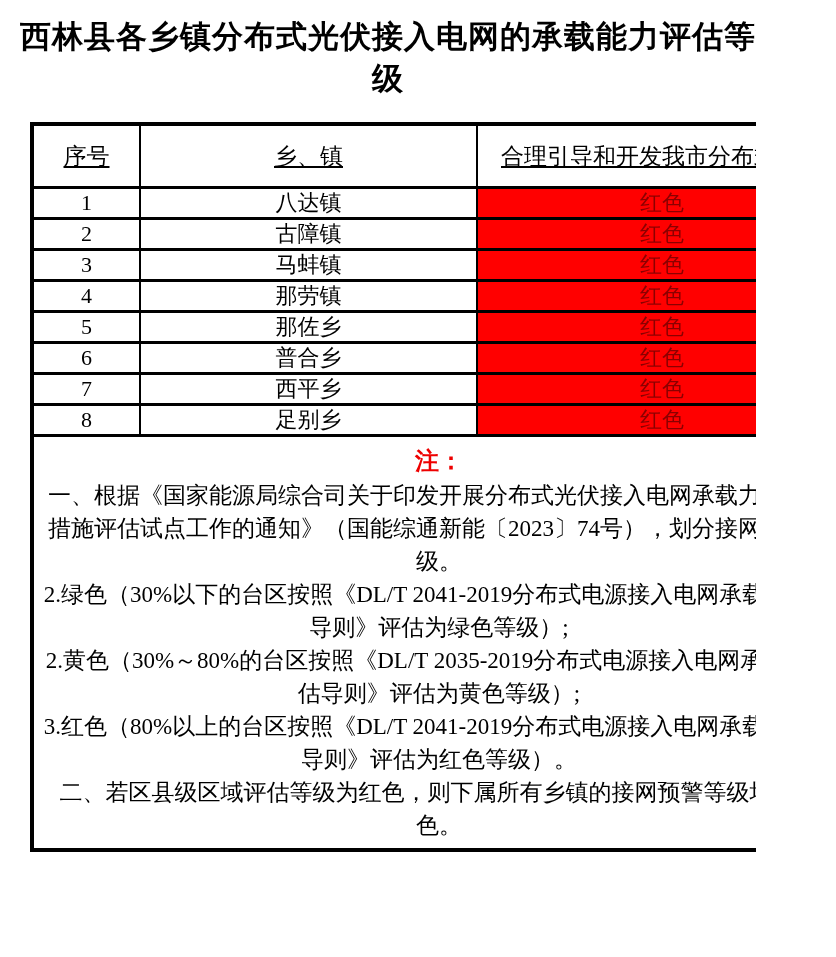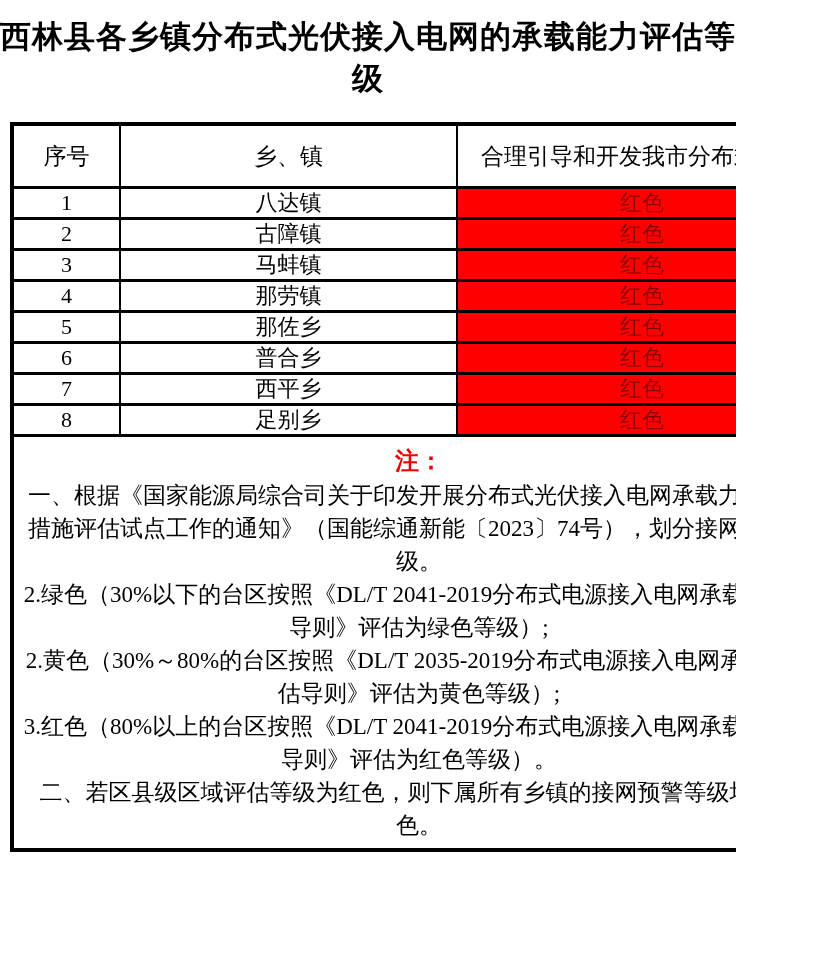--- a/index.html
+++ b/index.html
@@ -8,20 +8,21 @@
     background: #ffffff;
   }
   .page {
     position: relative;
     width: 736px;
     height: 957px;
     background: #ffffff;
     font-family: "Liberation Serif", "DejaVu Serif", serif;
     color: #000000;
     overflow: hidden;
+    margin-left: 20px;
   }
   .doc-title {
     margin: 0;
     padding-top: 16px;
     text-align: center;
     font-size: 31px;
     font-weight: bold;
     letter-spacing: 1px;
   }
   .intro {
@@ -52,20 +53,21 @@
     text-align: center;
     font-weight: normal;
     overflow: hidden;
   }
   col.col-no    { width: 108px; }
   col.col-town  { width: 337px; }
   col.col-warn  { width: 371px; }
   table.warning-table th {
     height: 58px;
     font-size: 23px;
+    text-decoration: underline;
   }
   table.warning-table td {
     height: 26px;
     font-size: 22px;
     line-height: 26px;
   }
   td.notes-cell {
     height: 378px;
     text-align: left;
     vertical-align: top;

